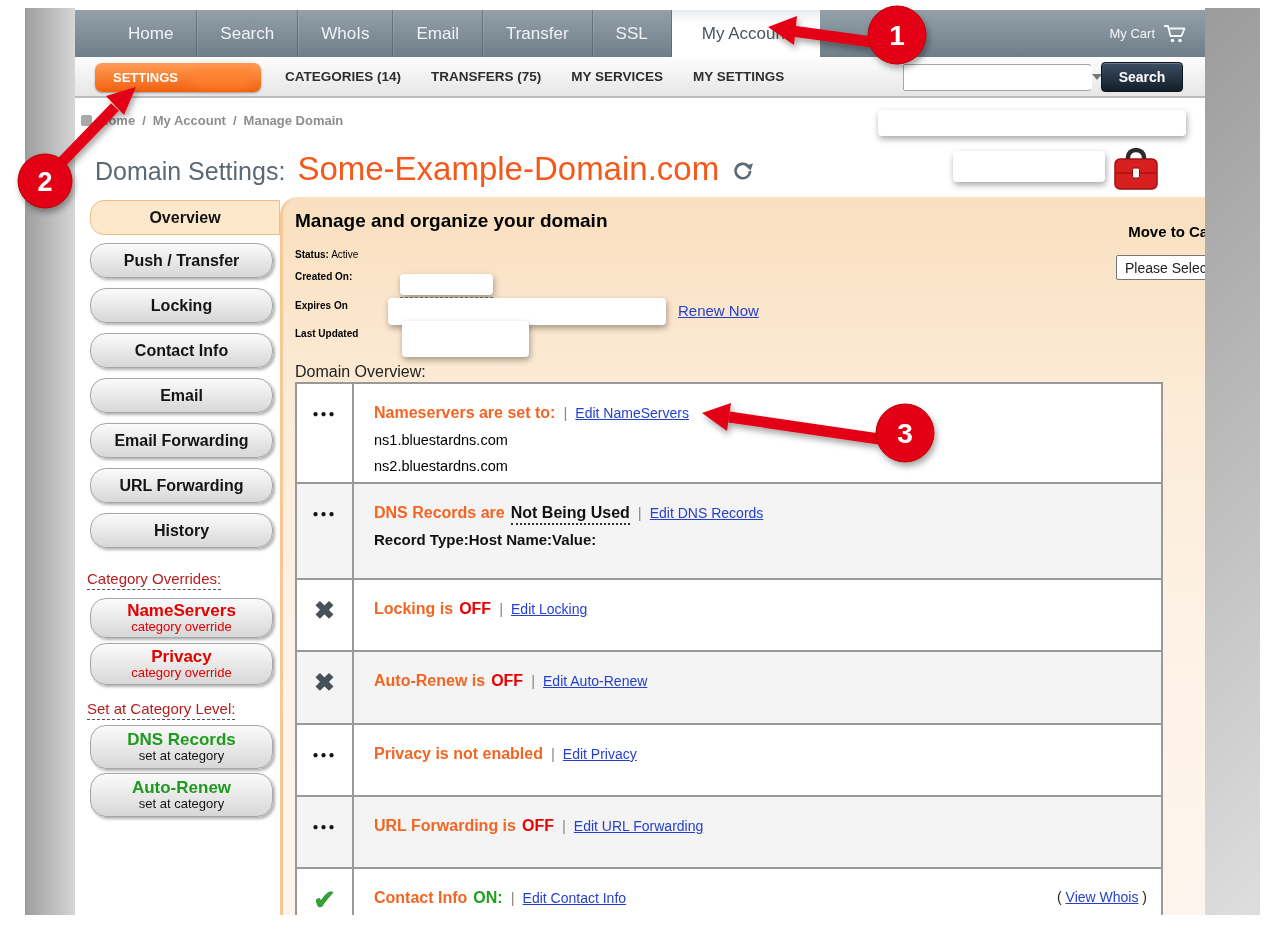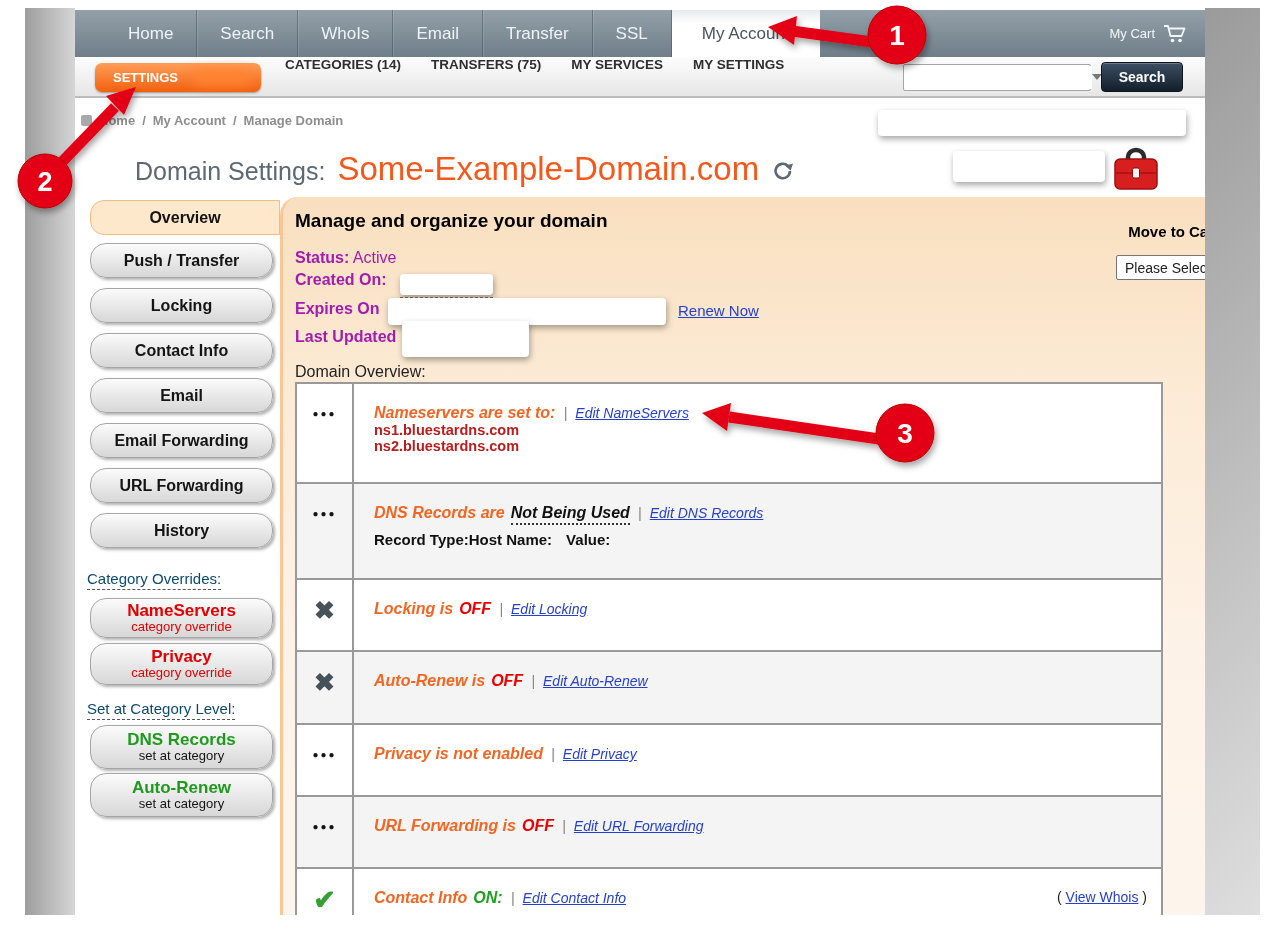--- a/index.html
+++ b/index.html
@@ -25,21 +25,21 @@
           color:#f2f6f8; font-size:13px; cursor:pointer; }
 
   
   .subnav { position:absolute; left:0; top:47px; width:1130px; height:41px;
             background:linear-gradient(#fdfdfd,#e6e6e6); border-bottom:2px solid #bcbcbc; }
   .domains-btn { position:absolute; left:20px; top:6px; width:166px; height:29px; border-radius:7px;
             background:linear-gradient(#ff9e57,#f2600f); box-shadow:0 1px 2px rgba(0,0,0,.35);
             color:#fff; font-size:13px; font-weight:bold; line-height:29px; padding-left:18px; cursor:pointer; }
   .domains-blur { position:absolute; right:10px; top:7px; width:58px; height:15px;
             background:#ff8330; filter:blur(6px); border-radius:6px; }
-  .subnav-items { position:absolute; left:210px; top:0; height:39px; display:flex; gap:30px; }
+  .subnav-items { position:absolute; left:210px; top:0; height:39px; display:flex; gap:30px; align-items:center; }
   .subnav-item { font-size:13.5px; font-weight:bold; color:#2e2e2e; cursor:pointer; }
   .subnav-right { position:absolute; right:22px; top:5px; display:flex; gap:10px; align-items:center; }
   .combo { width:188px; height:27px; background:#fff; border:1px solid #a5a5a5; border-radius:2px;
            display:flex; align-items:center; }
   .combo input { flex:1; border:none; outline:none; height:23px; font-size:13px; padding:0 6px;
            font-family:"Liberation Sans",sans-serif; }
   .combo-arrow { width:0; height:0; border-left:5px solid transparent; border-right:5px solid transparent;
            border-top:6px solid #777; margin-right:8px; }
   .search-btn { width:82px; height:30px; background:linear-gradient(#3c4f63,#131e2a);
            border:1px solid #0c141d; border-radius:4px; color:#fff; font-weight:bold; font-size:14px;
@@ -47,21 +47,21 @@
 
   
   .breadcrumb { position:absolute; left:0; top:103px; width:700px; display:flex; gap:7px; align-items:center;
            font-size:13px; font-weight:bold; color:#8e8e8e; }
   .bc-icon { width:11px; height:11px; background:#a9a9a9; border-radius:2px; margin-left:6px; }
   .bc-item { cursor:pointer; }
   .redact { position:absolute; background:#fff; border-radius:4px; box-shadow:1px 3px 6px rgba(0,0,0,.35); }
   .redact-a { left:803px; top:100px; width:308px; height:26px; }
   .redact-b { left:878px; top:141px; width:152px; height:31px; }
 
-  .title-row { position:absolute; left:20px; top:140px; display:flex; align-items:baseline; gap:12px;margin-left:40px; }
+  .title-row { position:absolute; left:20px; top:140px; display:flex; align-items:baseline; gap:12px; }
   .title-prefix { font-size:25px; color:#5c6872; }
   .title-domain { font-size:33px; color:#f4581b; }
   .refresh-icon { position:relative; top:3px; cursor:pointer; }
   .toolbox { position:absolute; left:1036px; top:136px; width:50px; height:50px; cursor:pointer; }
 
   
   .panel { position:absolute; left:205px; top:187px; width:925px; height:718px;
            background:linear-gradient(#f9dfbf,#fcebd6 28%,#fdf2e6 60%,#fdf5ed);
            border-left:3px solid #f9c795; border-radius:18px 0 0 0; }
 
@@ -70,63 +70,63 @@
           background:linear-gradient(#fbfbfb,#d7d7d7); box-shadow:2px 2px 3px rgba(0,0,0,.3);
           display:flex; align-items:center; justify-content:center;
           font-size:16px; font-weight:bold; color:#141414; cursor:pointer; text-align:center; }
   .sbtn.active { width:190px; background:#fde8cc; border:1px solid #f2bd83; border-radius:14px 0 0 14px;
           box-shadow:none; }
   .sbtn.two { flex-direction:column; justify-content:center; line-height:1.05; }
   .sbtn .t1 { font-size:17px; font-weight:bold; }
   .sbtn .t2 { font-size:13px; font-weight:normal; }
   .sbtn .red { color:#e30000; }
   .sbtn .green { color:#1f9a1f; }
-  .side-label { position:absolute; left:12px; font-size:15px; color:#0c4a6e;
+  .side-label { position:absolute; left:12px; font-size:15px; color:#b91c1c;
           border-bottom:1.5px dashed #555; padding-bottom:2px; }
 
   
   .main { position:absolute; left:205px; top:187px; width:1024px; height:718px; }
   .m-heading { position:absolute; left:15px; top:13px; font-size:19px; font-weight:bold; color:#000; }
   .move-label { position:absolute; right:45px; top:26px; font-size:15px; font-weight:bold; }
   .move-select { position:absolute; right:45px; top:58px; width:143px; height:25px; background:#fff;
           border:1px solid #767676; border-radius:2px; display:flex; align-items:center;
           justify-content:space-between; padding:0 8px; font-size:14px; color:#222; cursor:pointer; }
   .sel-arrow { width:0; height:0; border-left:5px solid transparent; border-right:5px solid transparent;
           border-top:6px solid #222; }
-  .info-line { position:absolute; left:15px; font-size:16px; color:#a21caf; }
+  .info-line { position:absolute; left:15px; font-size:10px; color:#000000; }
   .info-line b { font-weight:bold; }
   .renew { position:absolute; left:398px; top:105px; font-size:15px; color:#2540cf;
           text-decoration:underline; cursor:pointer; }
   .r-created { left:120px; top:77px; width:93px; height:21px; }
   .r-created-dash { position:absolute; left:120px; top:100px; width:93px; border-bottom:1px dashed #666; }
   .r-expires { left:108px; top:101px; width:278px; height:27px; }
   .r-updated { left:122px; top:124px; width:127px; height:36px; }
   .overview-label { position:absolute; left:15px; top:166px; font-size:16px; color:#222; }
 
   
   .dtable { position:absolute; left:15px; top:185px; width:868px; border:2px solid #999; background:#fff; }
   .trow { display:flex; border-bottom:2px solid #999; background:#fff; position:relative; }
   .trow:last-child { border-bottom:none; }
   .trow.alt { background:#f4f4f4; }
   .ticon { width:57px; border-right:2px solid #999; display:flex; justify-content:center; padding-top:24px; }
   .icon-dots { font-size:10px; letter-spacing:2px; color:#141414; font-weight:bold; }
   .icon-x { font-size:25px; color:#46515a; font-weight:bold; line-height:1; margin-top:-6px; }
   .icon-check { font-size:27px; color:#35a035; font-weight:bold; line-height:1; margin-top:-6px; }
   .tcell { flex:1; padding:20px 20px 0 20px; position:relative; }
-  .tline { display:flex; align-items:baseline;font-style:italic; }
+  .tline { display:flex; align-items:baseline; }
   .rtitle { font-size:16px; font-weight:bold; color:#f26522; }
   .rstatus { font-size:16px; font-weight:bold; margin-left:6px; }
   .rstatus.red { color:#ea0000; }
   .rstatus.green { color:#1fa01f; }
   .rstatus.dotted { color:#111; border-bottom:2px dotted #333; padding-bottom:1px; }
   .sep { color:#888; margin:0 8px; font-size:15px; }
   .tlink { font-size:14px; color:#2540cf; text-decoration:underline; cursor:pointer; }
-  .ns-line { font-size:14.5px; color:#b91c1c; margin-top:0;font-weight:bold; }
+  .ns-line { font-size:14.5px; color:#000000; margin-top:10px; }
   .rec-line { margin-top:6px; font-size:15px; font-weight:bold; color:#111; }
-  .rec-line .val { margin-left:14px; }
+  .rec-line .val { margin-left:0; }
   .whois { position:absolute; right:14px; top:20px; font-size:14px; color:#222; }
   .whois a { color:#2540cf; text-decoration:underline; cursor:pointer; }
 
   
   .annot { position:absolute; left:0; top:0; width:1287px; height:931px; pointer-events:none; }
   .annot text { font-family:"Liberation Sans",sans-serif; font-weight:bold; fill:#fff; }
 </style>
 </head>
 <body>
 

